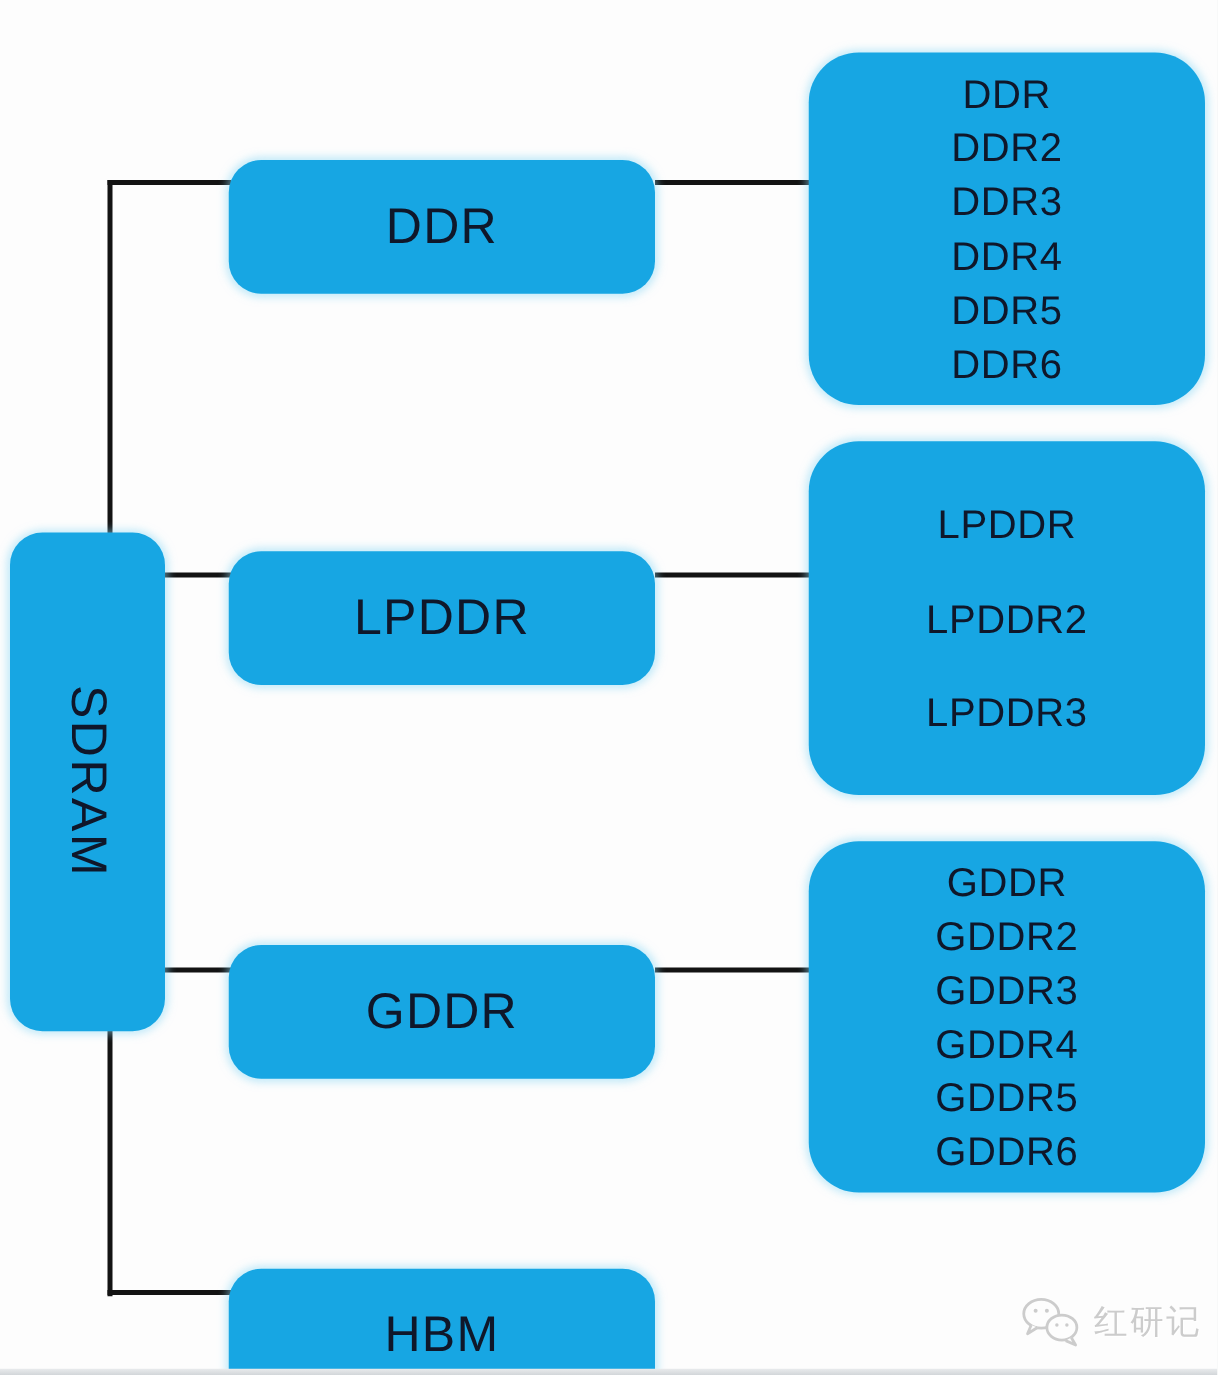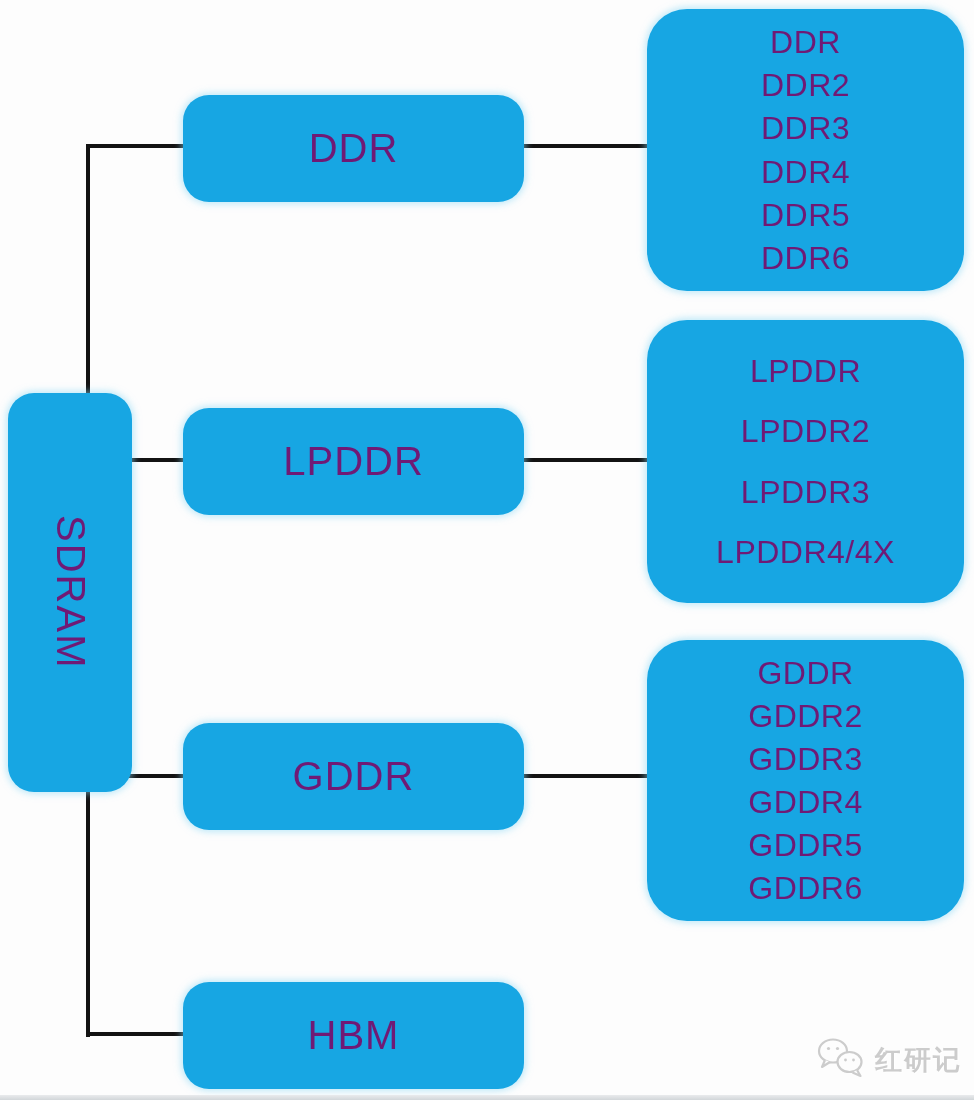--- a/index.html
+++ b/index.html
@@ -23,25 +23,26 @@
     z-index: 1;
   }
   .line.h { height: 4px; }
   .line.v { width: 4px; }
 
   
   .node {
     position: absolute;
     background: #17a6e3;
     box-shadow: 0 0 7px 2px rgba(140, 216, 246, 0.55);
-    color: #701a75;
+    color: #0f172a;
     z-index: 2;
     display: flex;
     align-items: center;
     justify-content: center;
+    margin-top: 33px;
   }
   .node.mid {
     left: 183px;
     width: 341px;
     height: 107px;
     border-radius: 26px;
     font-size: 40px;
     letter-spacing: 1px;
   }
   .node.root {
@@ -72,24 +73,23 @@
   .node.list .li {
     line-height: 1;
   }
 
   
   .watermark {
     position: absolute;
     left: 816px;
     top: 1036px;
     display: flex;
-    align-items: flex-end;
+    align-items: center;
     gap: 7px;
     z-index: 3;
-    font-weight: bold;
   }
   .watermark .wm-text {
     font-size: 27px;
     color: #cccccc;
     text-shadow: 1px 1px 0 #ffffff;
     letter-spacing: 2px;
     white-space: nowrap;
   }
   .bottom-strip {
     position: absolute;
@@ -138,21 +138,20 @@
     <div class="li">DDR3</div>
     <div class="li">DDR4</div>
     <div class="li">DDR5</div>
     <div class="li">DDR6</div>
   </div>
 
   <div class="node list" style="top:320px; height:283px;">
     <div class="li">LPDDR</div>
     <div class="li">LPDDR2</div>
     <div class="li">LPDDR3</div>
-    <div class="li">LPDDR4/4X</div>
   </div>
 
   <div class="node list" style="top:640px; height:281px;">
     <div class="li">GDDR</div>
     <div class="li">GDDR2</div>
     <div class="li">GDDR3</div>
     <div class="li">GDDR4</div>
     <div class="li">GDDR5</div>
     <div class="li">GDDR6</div>
   </div>

